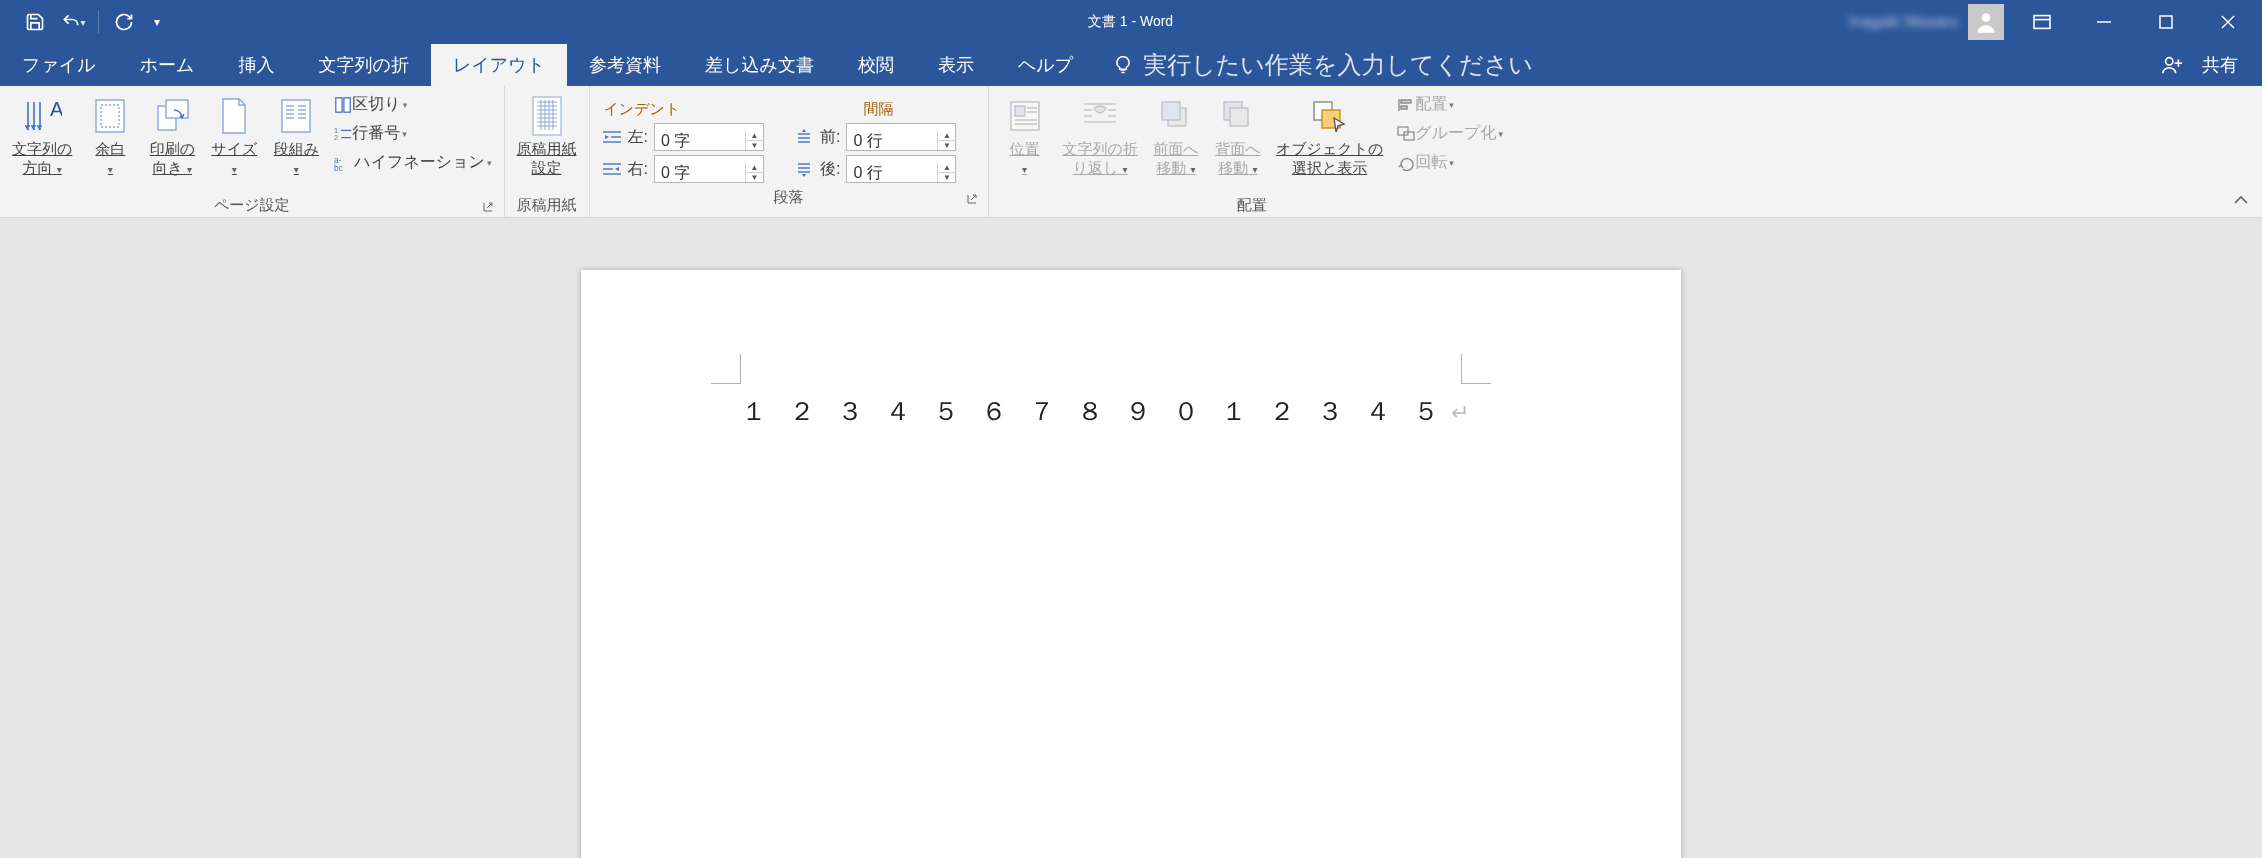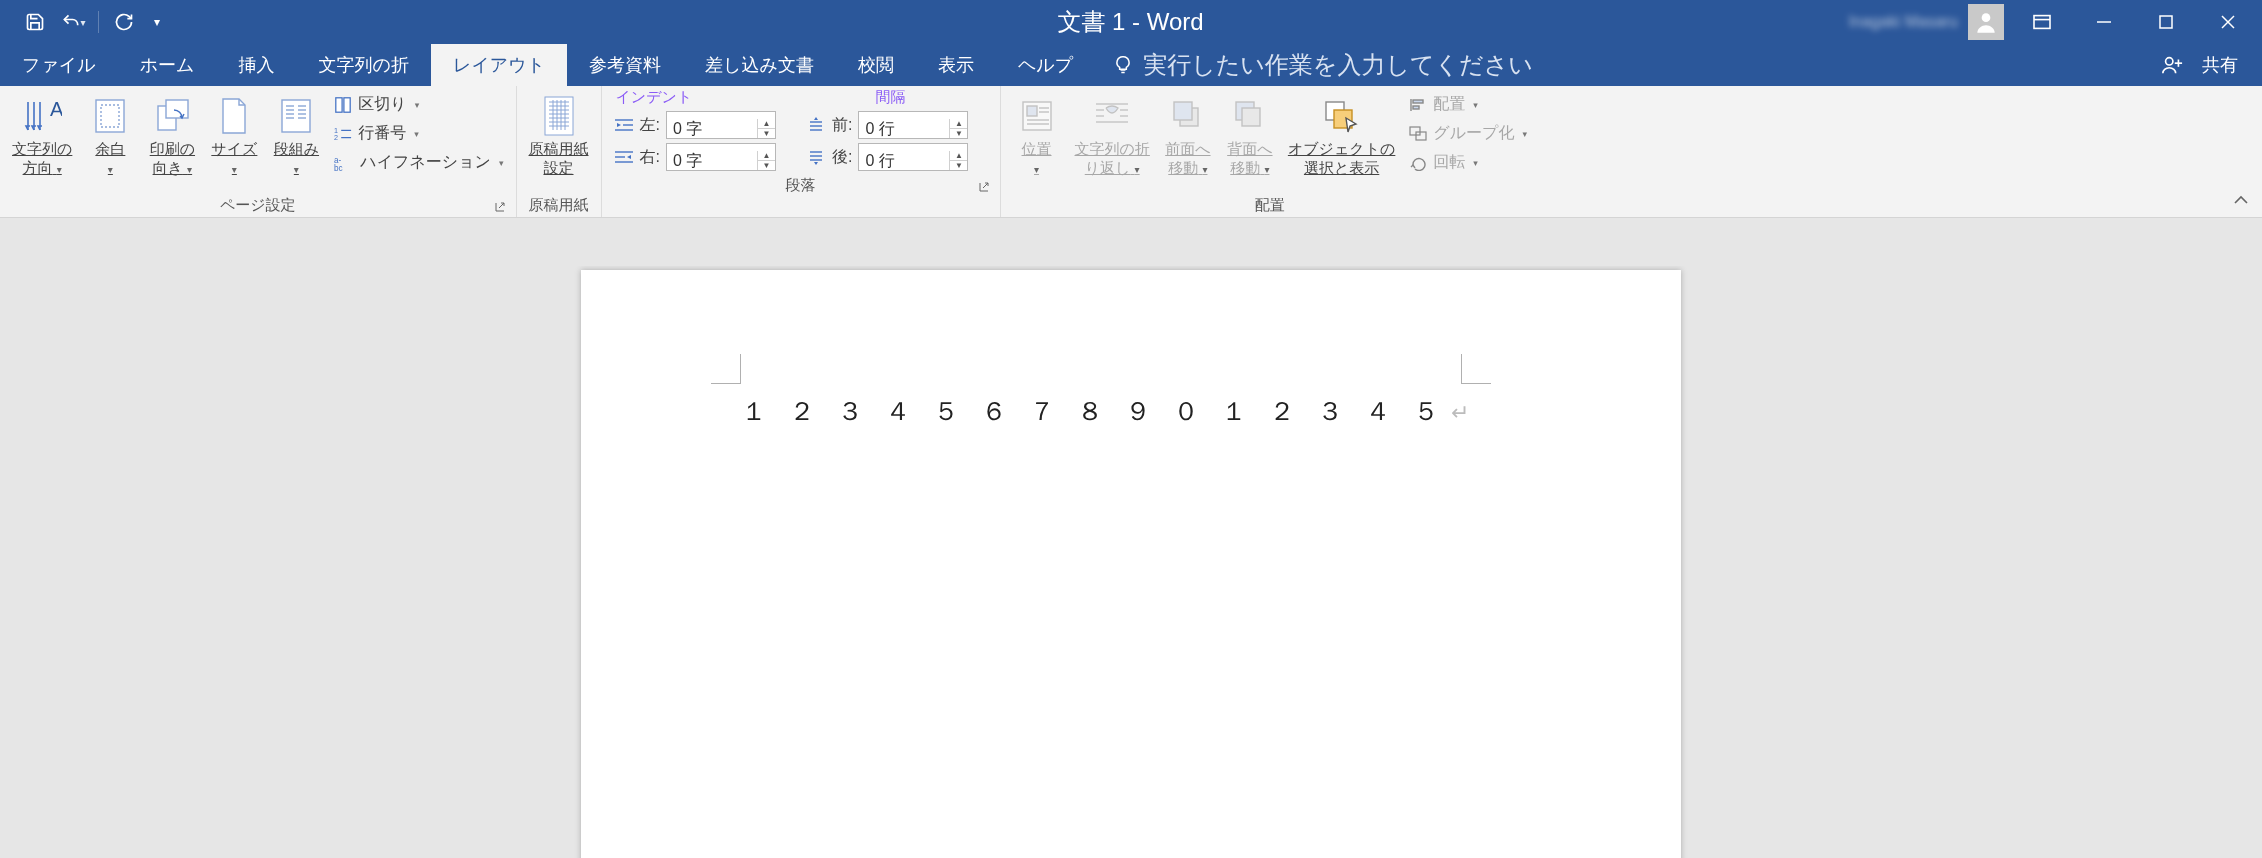--- a/index.html
+++ b/index.html
@@ -4,21 +4,21 @@
 <style>
 * { margin: 0; padding: 0; box-sizing: border-box; font-family: "Yu Gothic UI", "Meiryo", sans-serif; }
 body { background: #e6e6e6; width: 2262px; height: 858px; overflow: hidden; user-select: none; }
 
 
 .titlebar { height: 44px; background: #2b579a; display: flex; align-items: center; color: #fff; position: relative; }
 .qat { display: flex; align-items: center; gap: 4px; padding-left: 18px; }
 .qat-btn { width: 34px; height: 32px; display: flex; align-items: center; justify-content: center; }
 .qat-sep { width: 1px; height: 22px; background: rgba(255,255,255,0.25); margin: 0 4px; }
 .qat-drop { font-size: 10px; margin-left: -2px; opacity: 0.85; }
-.title-center { position: absolute; left: 0; right: 1px; text-align: center; font-size: 24px; pointer-events: none; }
+.title-center { position: absolute; left: 0; right: 1px; text-align: center; font-size: 14px; pointer-events: none; }
 .title-center span { pointer-events: none; }
 .title-right { margin-left: auto; display: flex; align-items: center; gap: 2px; padding-right: 4px; }
 .user-name { font-size: 16px; opacity: 0.6; filter: blur(3px); margin-right: 8px; }
 .avatar { width: 36px; height: 36px; background: #c9c9c9; display: flex; align-items: center; justify-content: center; margin-right: 6px; }
 .win-btn { width: 60px; height: 44px; display: flex; align-items: center; justify-content: center; }
 
 
 .tabrow { height: 42px; background: #2b579a; display: flex; align-items: stretch; color: #fff; font-size: 18px; }
 .tab { padding: 0 22px; display: flex; align-items: center; cursor: default; }
 .tab.active { background: #f3f3f3; color: #2b579a; }
@@ -33,26 +33,26 @@
 .launcher { position: absolute; right: 2px; bottom: 2px; width: 16px; height: 16px; display:flex; align-items:center; justify-content:center; }
 
 .big-btn { display: flex; flex-direction: column; align-items: center; justify-content: flex-start; padding: 4px 6px 0 6px; gap: 2px; min-width: 60px; }
 .big-btn .ico { height: 44px; display: flex; align-items: center; justify-content: center; }
 .big-btn .lbl { font-size: 15px; color: #444; text-align: center; line-height: 1.25; white-space: pre; text-decoration: underline; }
 .big-btn.disabled .lbl { color: #a7a7a7; }
 .big-btn.disabled svg { opacity: 0.45; }
 .big-btn .caret { font-size: 10px; color: #666; }
 
 .stack { display: flex; flex-direction: column; gap: 4px; padding-top: 2px; }
-.small-btn { display: flex; align-items: center; gap: 6px; padding: 2px 6px; font-size: 16px; color: #444; white-space: nowrap; }
+.small-btn { display: flex; align-items: center; padding: 2px 6px; font-size: 16px; color: #444; white-space: nowrap; }
 .small-btn.disabled { color: #a7a7a7; }
 .small-caret { font-size: 9px; color: #777; margin-left: 2px; }
 
 .para-group { padding-top: 2px; }
-.para-head { display: flex; font-size: 15px; color: #8b5cf6; padding: 0 8px 2px 8px; }
+.para-head { display: flex; font-size: 15px; color: #a16207; padding: 0 8px 2px 8px; margin-top: 12px; }
 .para-head .h1 { width: 180px; }
 .para-head .h2 { width: 190px; text-align: center; }
 .para-row { display: flex; align-items: center; gap: 6px; padding: 2px 6px; }
 .para-row .indent-ico { width: 20px; height: 20px; display:flex; align-items:center; justify-content:center;}
 .para-row .plabel { font-size: 16px; color: #444; }
 .spin { display: flex; align-items: flex-end; border: 1px solid #b7b7b7; background: #fff; height: 28px; }
 .spin input { border: none; outline: none; font-size: 16px; padding: 0 6px; width: 90px; color: #333; }
 .spin .sp-btns { display: flex; flex-direction: column; width: 18px; border-left: 1px solid #d0d0d0;}
 .spin .sp-btns div { flex:1; display:flex; align-items:center; justify-content:center; font-size:8px; color:#555; }
 .spin .sp-btns div:first-child { border-bottom: 1px solid #d0d0d0;}

